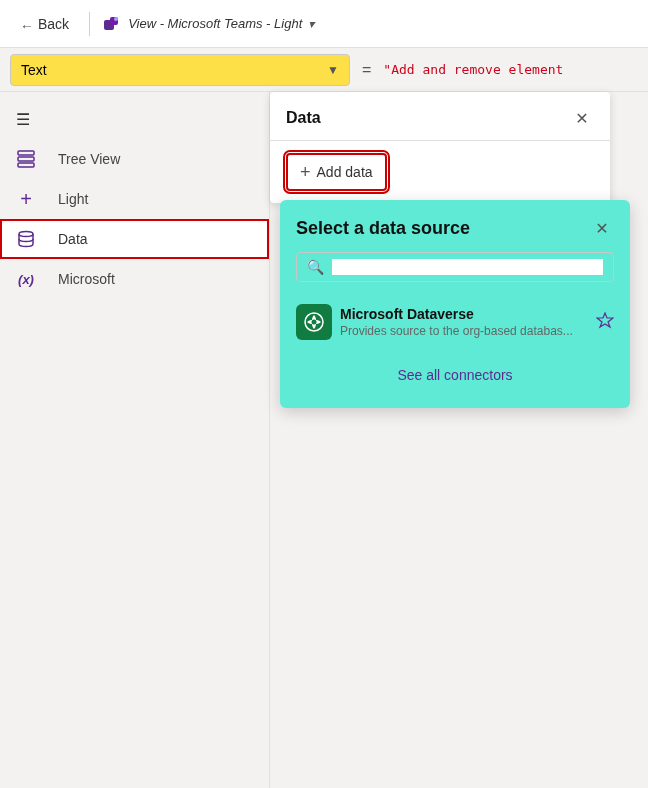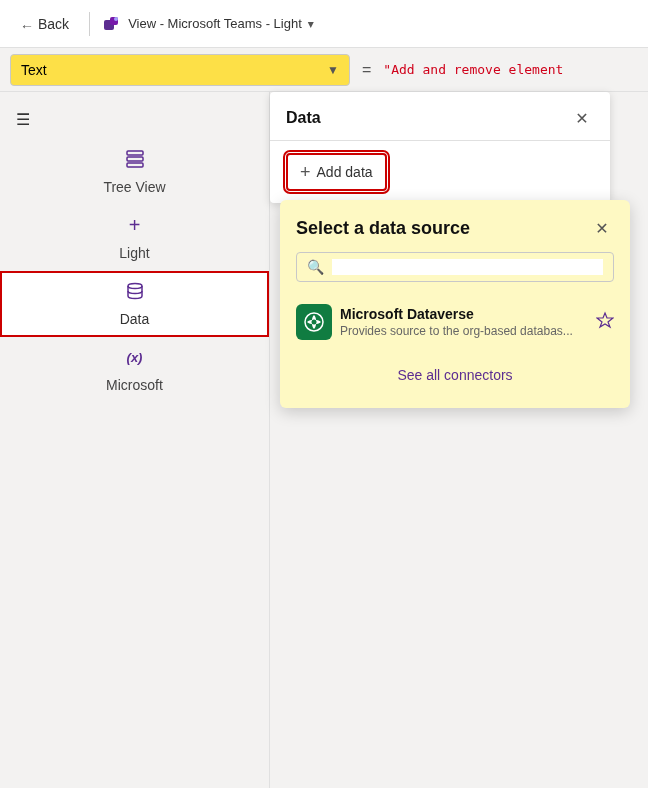--- a/index.html
+++ b/index.html
@@ -41,20 +41,21 @@
       height: 24px;
       background: #d0d0d0;
     }
     .view-selector {
       display: flex;
       align-items: center;
       gap: 6px;
       font-size: 13px;
       color: #333;
       cursor: pointer;
+      font-style: italic;
     }
     .teams-icon {
       width: 20px;
       height: 20px;
       display: flex;
       align-items: center;
       justify-content: center;
     }
 
     
@@ -108,27 +109,26 @@
     }
     .sidebar-hamburger {
       padding: 10px 16px;
       cursor: pointer;
       font-size: 16px;
       color: #333;
     }
     .sidebar-item {
       display: flex;
       align-items: center;
-      gap: 10px;
+      gap: 22px;
       padding: 10px 16px;
       cursor: pointer;
       font-size: 14px;
       color: #444;
       border-radius: 0;
-      flex-direction: column;
     }
     .sidebar-item.active {
       background: white;
       outline: 2px solid #cc0000;
       outline-offset: -2px;
       color: #333;
       font-weight: 500;
     }
     .sidebar-item-icon {
       width: 20px;
@@ -196,21 +196,21 @@
       color: #555;
       line-height: 1;
     }
 
     
     .datasource-popup {
       position: absolute;
       left: 280px;
       top: 200px;
       width: 350px;
-      background: #fef9c3;
+      background: #5eead4;
       box-shadow: 0 4px 16px rgba(0,0,0,0.18);
       border-radius: 6px;
       z-index: 20;
       padding-bottom: 16px;
     }
     .datasource-header {
       display: flex;
       align-items: center;
       justify-content: space-between;
       padding: 16px 16px 12px 16px;

